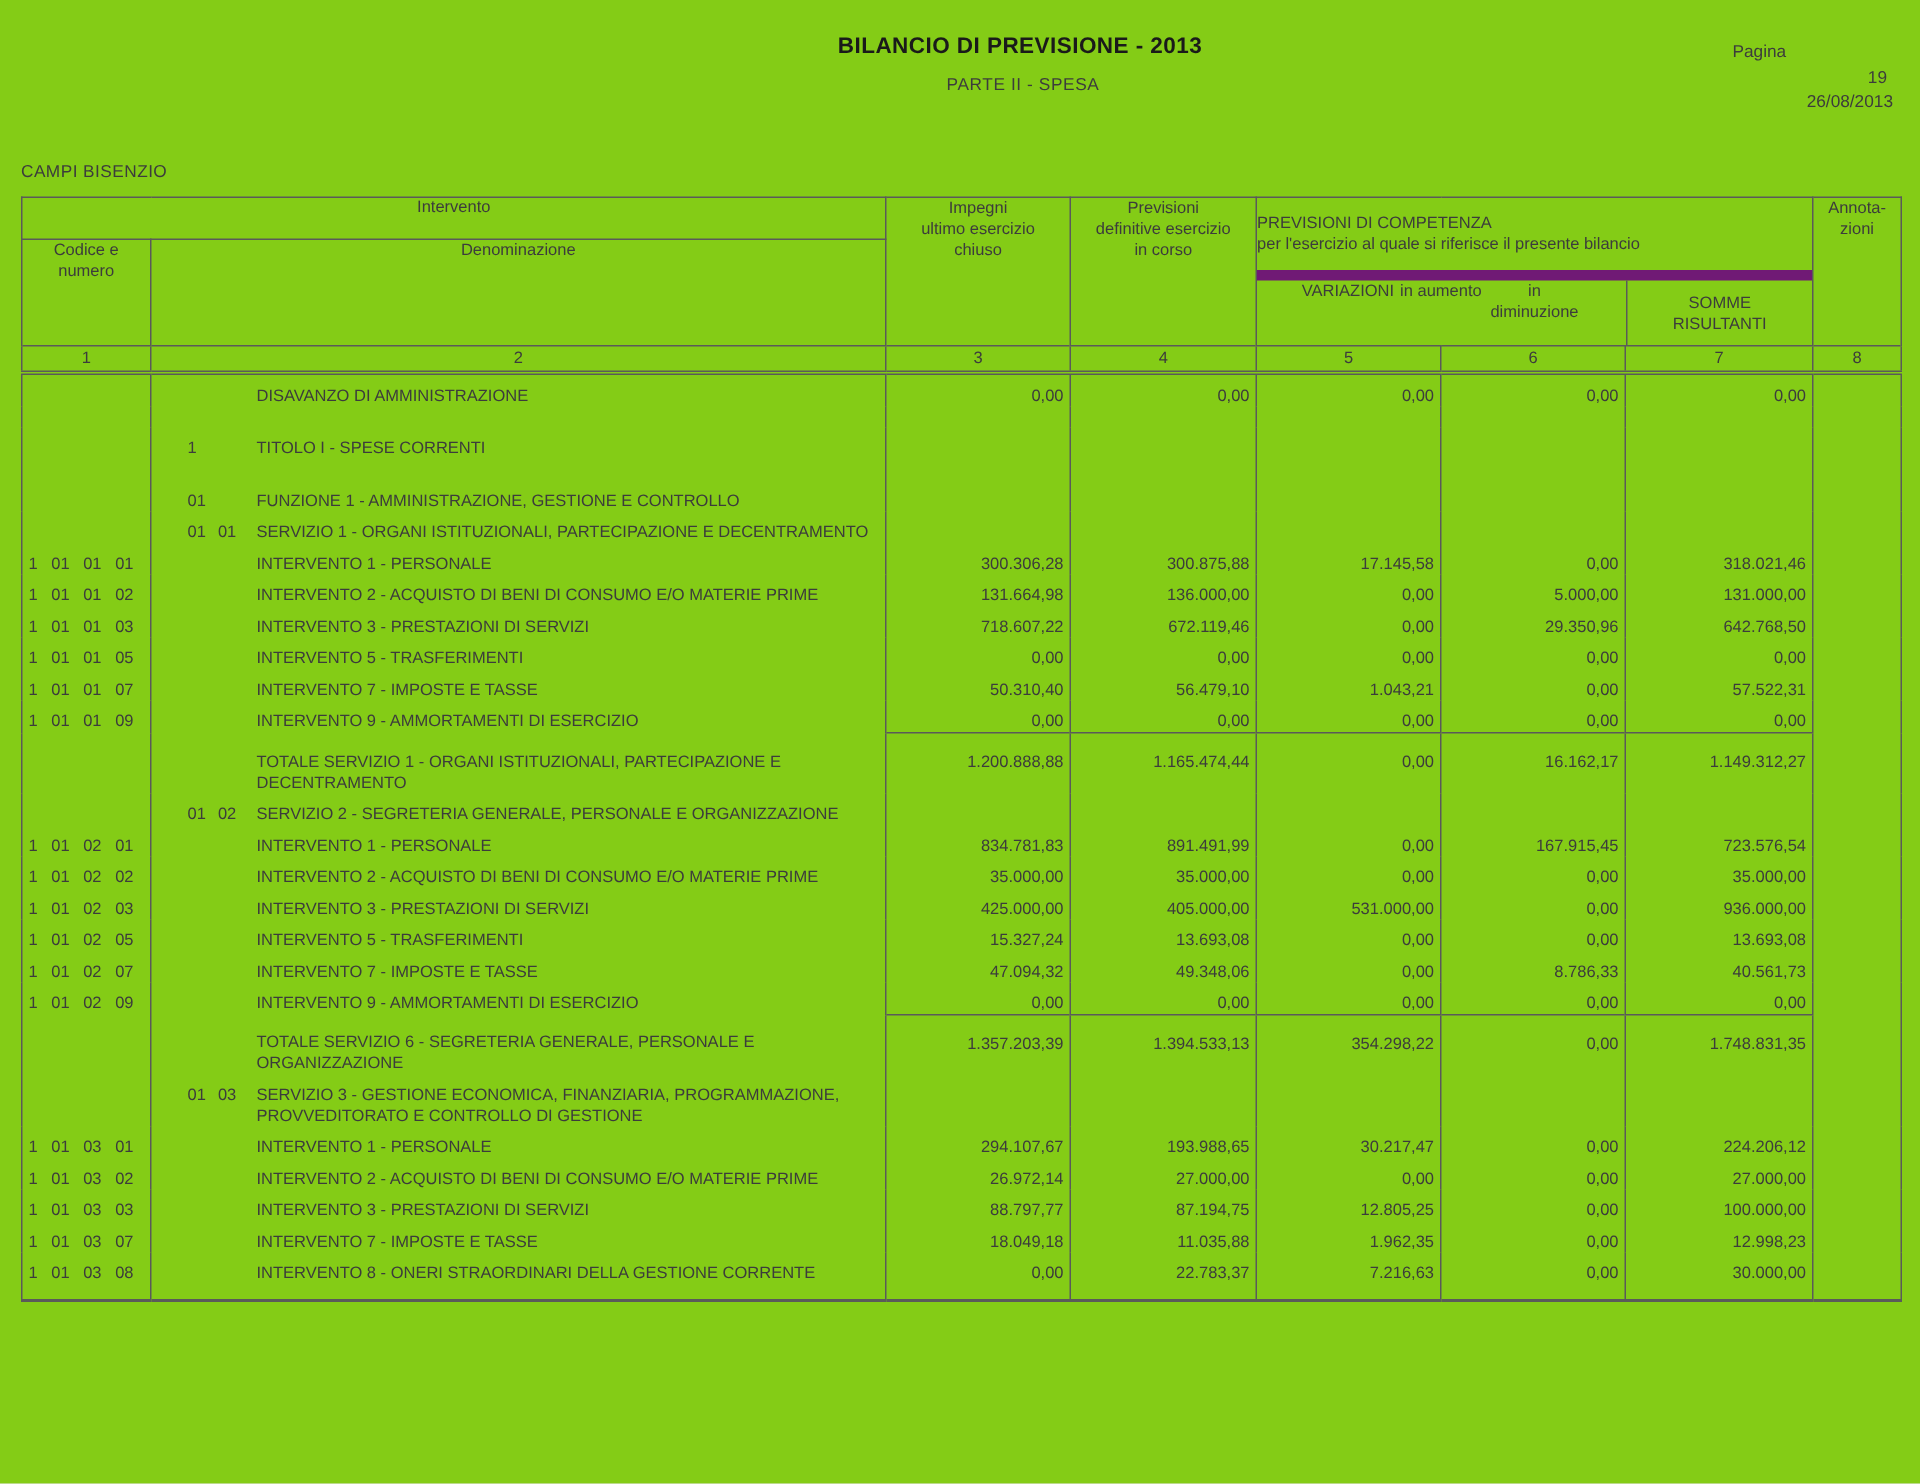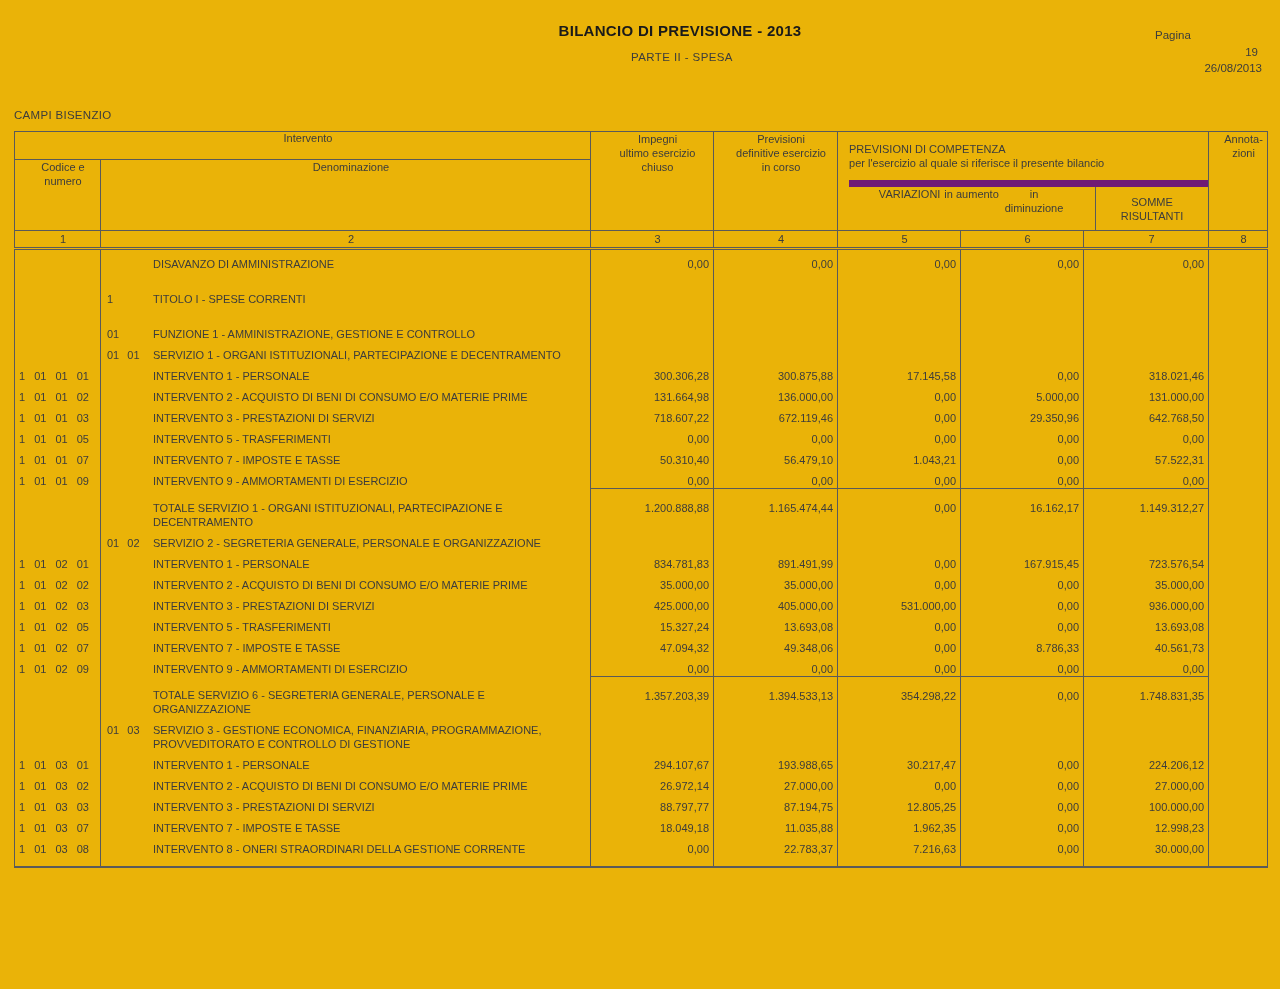--- a/index.html
+++ b/index.html
@@ -1,17 +1,17 @@
 <!DOCTYPE html>
 <html><head>
 <meta charset="utf-8">
 <style>
   html,body{margin:0;padding:0;background:#e8e8e8;}
   .page{
-    position:relative;width:1280px;height:989px;background:#eab308;
+    position:relative;width:1280px;height:989px;background:#84cc16;
     font-family:"Liberation Sans","DejaVu Sans",sans-serif;color:#3c3c3c;
     overflow:hidden;
   }
   .doc-title{
     position:absolute;top:22px;left:680px;transform:translateX(-50%);
     font-size:15px;font-weight:bold;color:#1a1a1a;white-space:nowrap;letter-spacing:.3px;
   }
   .doc-subtitle{
     position:absolute;top:51px;left:682px;transform:translateX(-50%);
     font-size:11.5px;color:#3c3c3c;white-space:nowrap;letter-spacing:.4px;
@@ -23,21 +23,21 @@
 
   table.budget{
     position:absolute;left:14px;top:131px;width:1253px;
     border-collapse:collapse;table-layout:fixed;
     font-size:11px;color:#3c3c3c;
   }
   .budget th,.budget td{
     border-left:1px solid #5a5a5a;border-right:1px solid #5a5a5a;
     padding:0;vertical-align:top;font-weight:normal;overflow:hidden;
   }
-  .budget thead th{text-align:center;padding-left:11px;}
+  .budget thead th{text-align:center;}
   .hdr-top{border-top:1px solid #5a5a5a;}
   .th-intervento{border-bottom:1px solid #5a5a5a;height:27px;vertical-align:middle;}
   .th-tall{vertical-align:middle;line-height:14px;white-space:pre-line;}
   .th-rowb{vertical-align:top;padding-top:8px;line-height:14px;white-space:pre-line;}
   .comp-cell{padding:0;}
   .comp-top{
     height:48px;border-bottom:7px solid #701a75;display:flex;flex-direction:column;
     justify-content:center;text-align:left;line-height:14px;white-space:pre-line;
   }
   .comp-bottom{display:flex;height:43px;}
@@ -49,21 +49,21 @@
     flex:1;border-left:1px solid #5a5a5a;display:flex;flex-direction:column;
     justify-content:center;text-align:center;line-height:14px;white-space:pre-line;
   }
   .num-row th{
     border-top:1px solid #5a5a5a;border-bottom:3px double #5a5a5a;
     height:16px;vertical-align:middle;line-height:15px;
   }
   .budget tbody td{line-height:14px;padding-top:7px;}
   .budget tbody tr.spacer td{height:14px;padding:0;}
   td.c-code{padding-left:4px;word-spacing:6px;white-space:nowrap;}
-  td.c-denom{padding-left:6px;}
+  td.c-denom{padding-left:24px;}
   .denom-wrap{display:flex;align-items:flex-start;}
   .sec-code{flex:0 0 46px;word-spacing:5px;white-space:nowrap;}
   .denom-label{flex:0 1 auto;max-width:412px;}
   td.c-val{text-align:right;padding-right:4px;white-space:nowrap;}
   tr.total td.c-val{border-top:1px solid #5a5a5a;}
   tr.total td{padding-top:12px;}
   tr.lastrow td{padding-bottom:10px;}
   .budget tbody tr:last-child td{border-bottom:2px solid #5a5a5a;}
 </style>
 </head>

